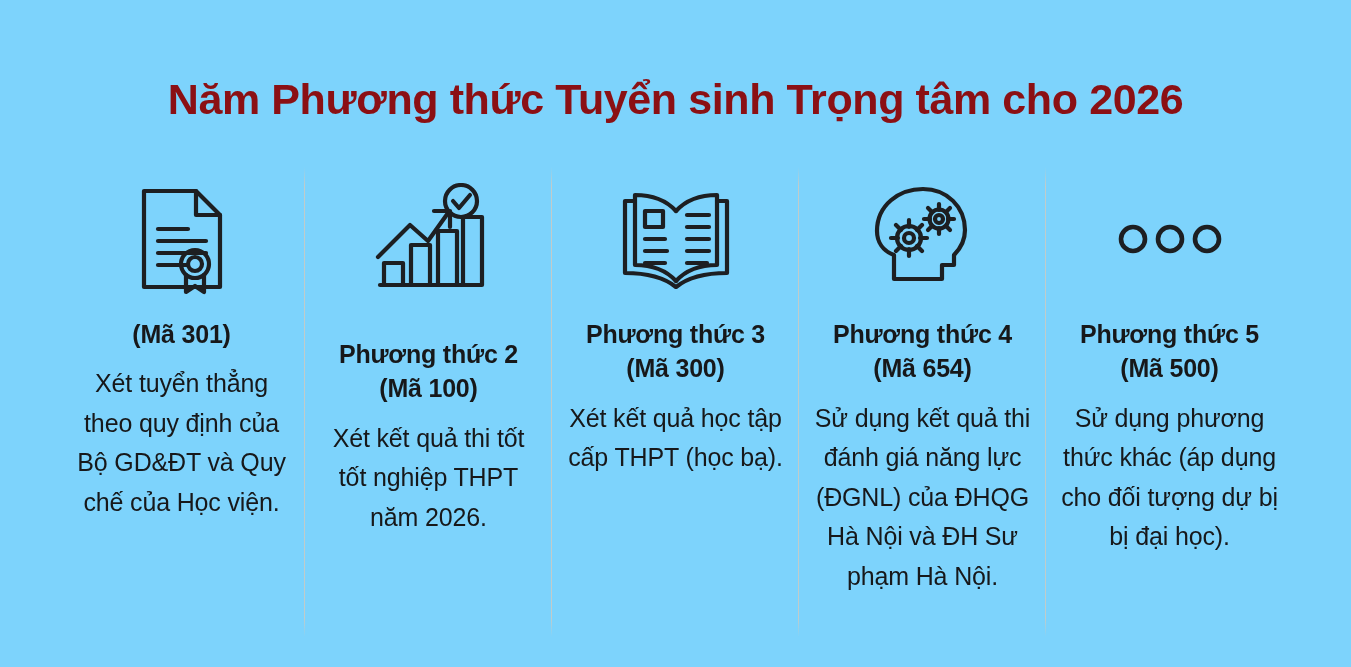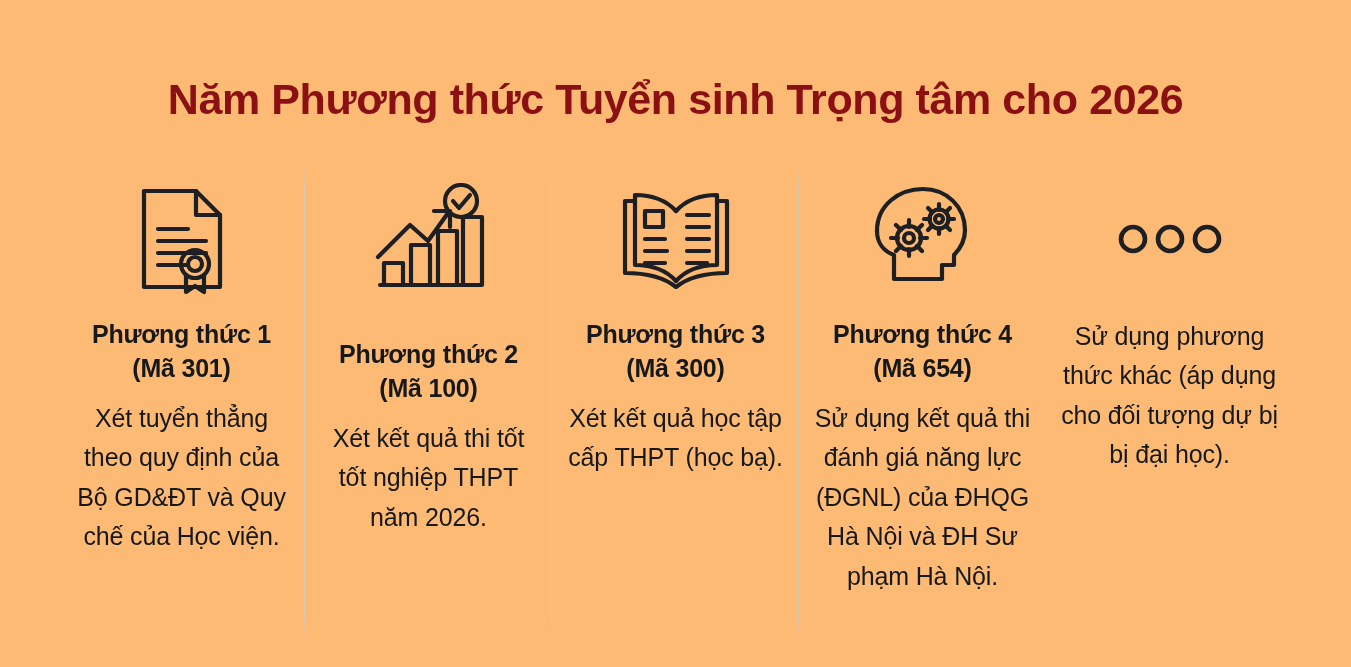--- a/index.html
+++ b/index.html
@@ -102,21 +102,21 @@
     color: #17181a;
     line-height: 1.58;
     text-align: center;
     margin: 0;
     letter-spacing: -0.15px;
   }
 </style>
 </head>
 <body style="background: rgb(250, 249, 245);">
 
-<div class="page" style="background: #fdba74;">
+<div class="page" style="background: #7dd3fc;">
 
   <div class="title-wrap">
     <h1 class="title" style="color: rgb(139, 16, 20);">Năm Phương thức Tuyển sinh Trọng tâm cho 2026</h1>
   </div>
 
   <div class="cols">
 
     <div class="col">
       <div class="icon-box">
         <svg width="104" height="116" viewBox="0 0 104 116" fill="none" stroke="#1d1f22" stroke-width="4.2" stroke-linecap="round" stroke-linejoin="round">
@@ -125,21 +125,20 @@
           <path d="M28 48 h30"></path>
           <path d="M28 60 h48"></path>
           <path d="M28 72 h48"></path>
           <path d="M28 84 h30"></path>
           <circle cx="65" cy="83" r="14"></circle>
           <circle cx="65" cy="83" r="7"></circle>
           <path d="M56 94 v17 l9 -6 l9 6 v-17"></path>
         </svg>
       </div>
       <div class="heading" style="color: rgb(23, 24, 26);">
-        <span>Phương thức 1</span>
         <span class="code">(Mã 301)</span>
       </div>
       <p class="body-text" style="color: rgb(23, 24, 26);">Xét tuyển thẳng theo quy định của Bộ GD&amp;ĐT và Quy chế của Học viện.</p>
     </div>
 
     <div class="col">
       <div class="icon-box">
         <svg width="114" height="112" viewBox="0 0 114 112" fill="none" stroke="#1d1f22" stroke-width="4.2" stroke-linecap="round" stroke-linejoin="round">
           <path d="M8 102 h100"></path>
           <rect x="12" y="80" width="19" height="22"></rect>
@@ -207,17 +206,21 @@
     </div>
 
     <div class="col">
       <div class="icon-box">
         <svg width="108" height="40" viewBox="0 0 108 40" fill="none" stroke="#1d1f22" stroke-width="4.6">
           <circle cx="17" cy="20" r="12"></circle>
           <circle cx="54" cy="20" r="12"></circle>
           <circle cx="91" cy="20" r="12"></circle>
         </svg>
       </div>
+      <div class="heading" style="color: rgb(23, 24, 26);">
+        <span>Phương thức 5</span>
+        <span class="code">(Mã 500)</span>
+      </div>
       <p class="body-text" style="color: rgb(23, 24, 26);">Sử dụng phương thức khác (áp dụng cho đối tượng dự bị bị đại học).</p>
     </div>
 
   </div>
 </div>
 
 </body></html>

